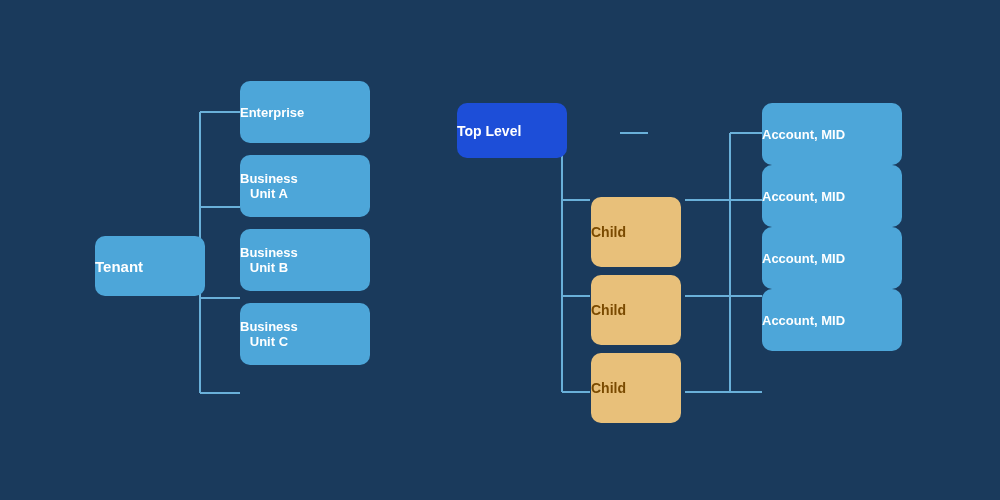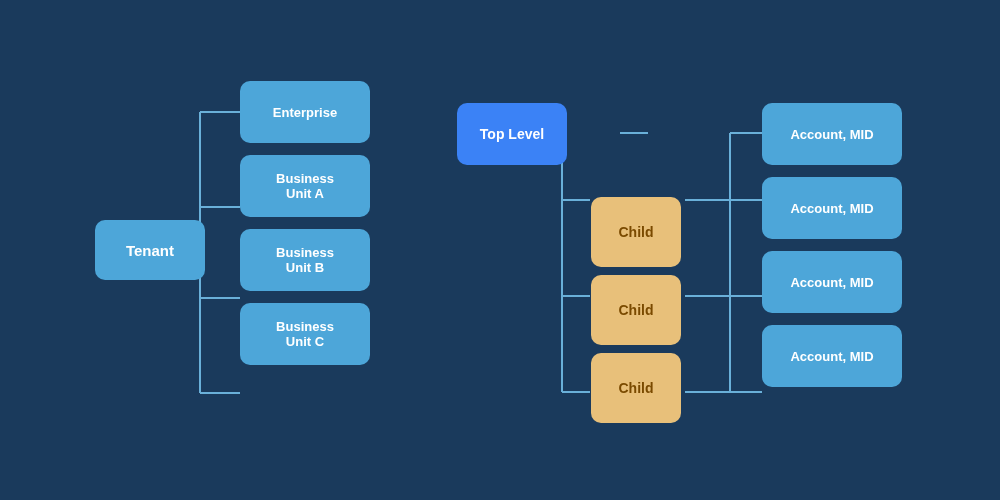--- a/index.html
+++ b/index.html
@@ -13,21 +13,20 @@
       justify-content: center;
       font-family: Arial, sans-serif;
       overflow: hidden;
     }
 
     
     .box {
       border-radius: 10px;
       display: flex;
       align-items: center;
-      justify-content: center;
       font-weight: bold;
       text-align: center;
       color: white;
     }
 
     .box-blue {
       background-color: #4da6d9;
     }
 
     
@@ -110,21 +109,21 @@
 
     <line x1="685" y1="200" x2="730" y2="133" stroke="#6ab0d9" stroke-width="0"></line>
 
     <line x1="730" y1="133" x2="730" y2="392" stroke="#6ab0d9" stroke-width="2"></line>
     <line x1="730" y1="133" x2="762" y2="133" stroke="#6ab0d9" stroke-width="2"></line>
     <line x1="730" y1="200" x2="762" y2="200" stroke="#6ab0d9" stroke-width="2"></line>
     <line x1="730" y1="296" x2="762" y2="296" stroke="#6ab0d9" stroke-width="2"></line>
     <line x1="730" y1="392" x2="762" y2="392" stroke="#6ab0d9" stroke-width="2"></line>
   </svg>
 
-  <div style="position:absolute; left:58px; top:220px;padding-left:37px;">
+  <div style="position:absolute; left:58px; top:236px;padding-left:37px;">
     <div class="box box-blue tenant-box">
       <span>Tenant</span>
     </div>
   </div>
 
   <div style="position:absolute; left:240px; top:81px; display:flex; flex-direction:column; gap:12px;">
     <div class="box box-blue bu-box">
       <span>Enterprise</span>
     </div>
     <div class="box box-blue bu-box">
@@ -132,38 +131,38 @@
     </div>
     <div class="box box-blue bu-box">
       <span>Business<br>Unit B</span>
     </div>
     <div class="box box-blue bu-box">
       <span>Business<br>Unit C</span>
     </div>
   </div>
 
   <div style="position:absolute; left:457px; top:103px;">
-    <div class="box top-level-box" style="background-color:#3b82f6; width:110px; height:62px; font-size:14px; font-weight:bold;">
+    <div class="box top-level-box" style="background-color:#1d4ed8; width:110px; height:55px; font-size:14px; font-weight:bold;">
       <span>Top Level</span>
     </div>
   </div>
 
   <div style="position:absolute; left:591px; top:165px; display:flex; flex-direction:column; gap:8px;margin-top:32px;">
     <div class="box child-box" style="background-color:#e8c07a; width:90px; height:70px; color:#7a4a00;">
       <span>Child</span>
     </div>
     <div class="box child-box" style="background-color:#e8c07a; width:90px; height:70px; color:#7a4a00;">
       <span>Child</span>
     </div>
     <div class="box child-box" style="background-color:#e8c07a; width:90px; height:70px; color:#7a4a00;">
       <span>Child</span>
     </div>
   </div>
 
-  <div style="position:absolute; left:762px; top:103px; display:flex; flex-direction:column; gap:12px;">
+  <div style="position:absolute; left:762px; top:103px; display:flex; flex-direction:column; ">
     <div class="box account-box" style="background-color:#4da6d9; width:140px; height:62px; font-size:13px;">
       <span>Account, MID</span>
     </div>
     <div class="box account-box" style="background-color:#4da6d9; width:140px; height:62px; font-size:13px;">
       <span>Account, MID</span>
     </div>
     <div class="box account-box" style="background-color:#4da6d9; width:140px; height:62px; font-size:13px;">
       <span>Account, MID</span>
     </div>
     <div class="box account-box" style="background-color:#4da6d9; width:140px; height:62px; font-size:13px;">

